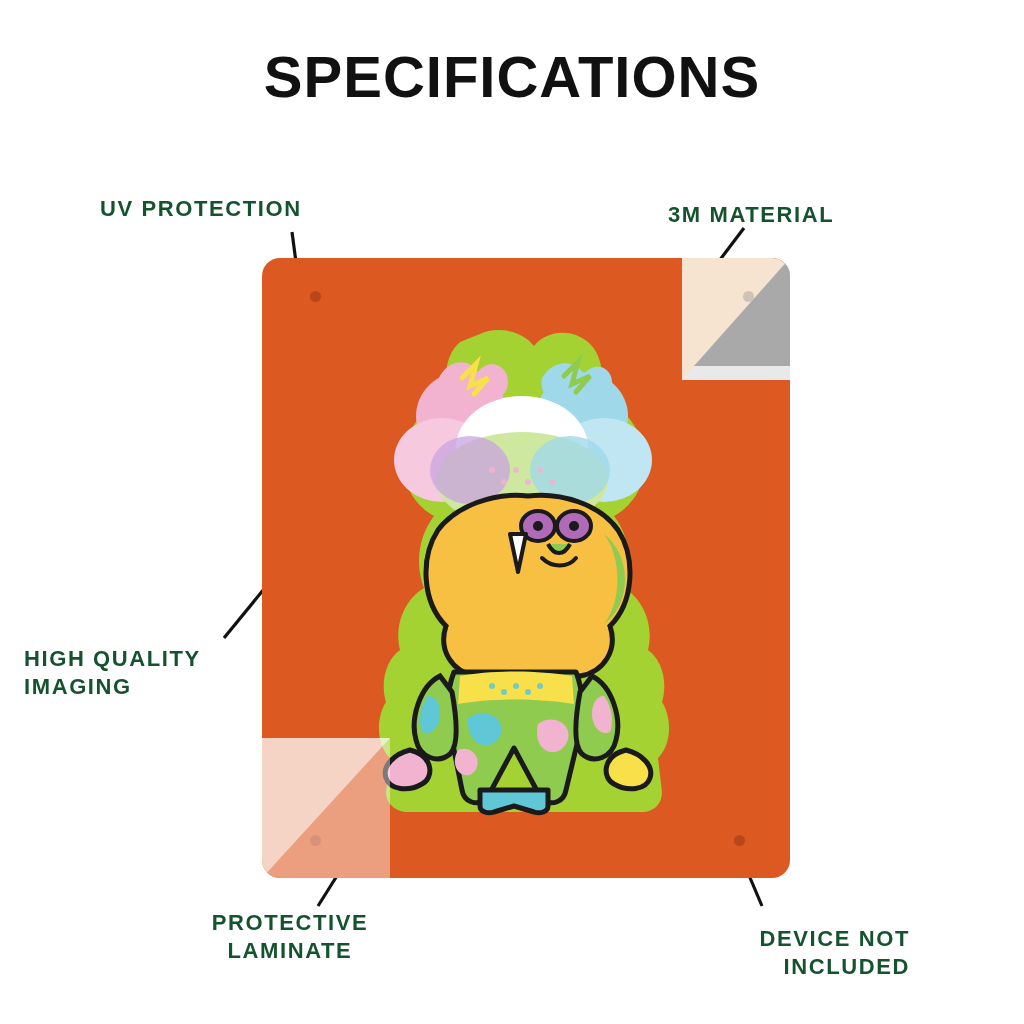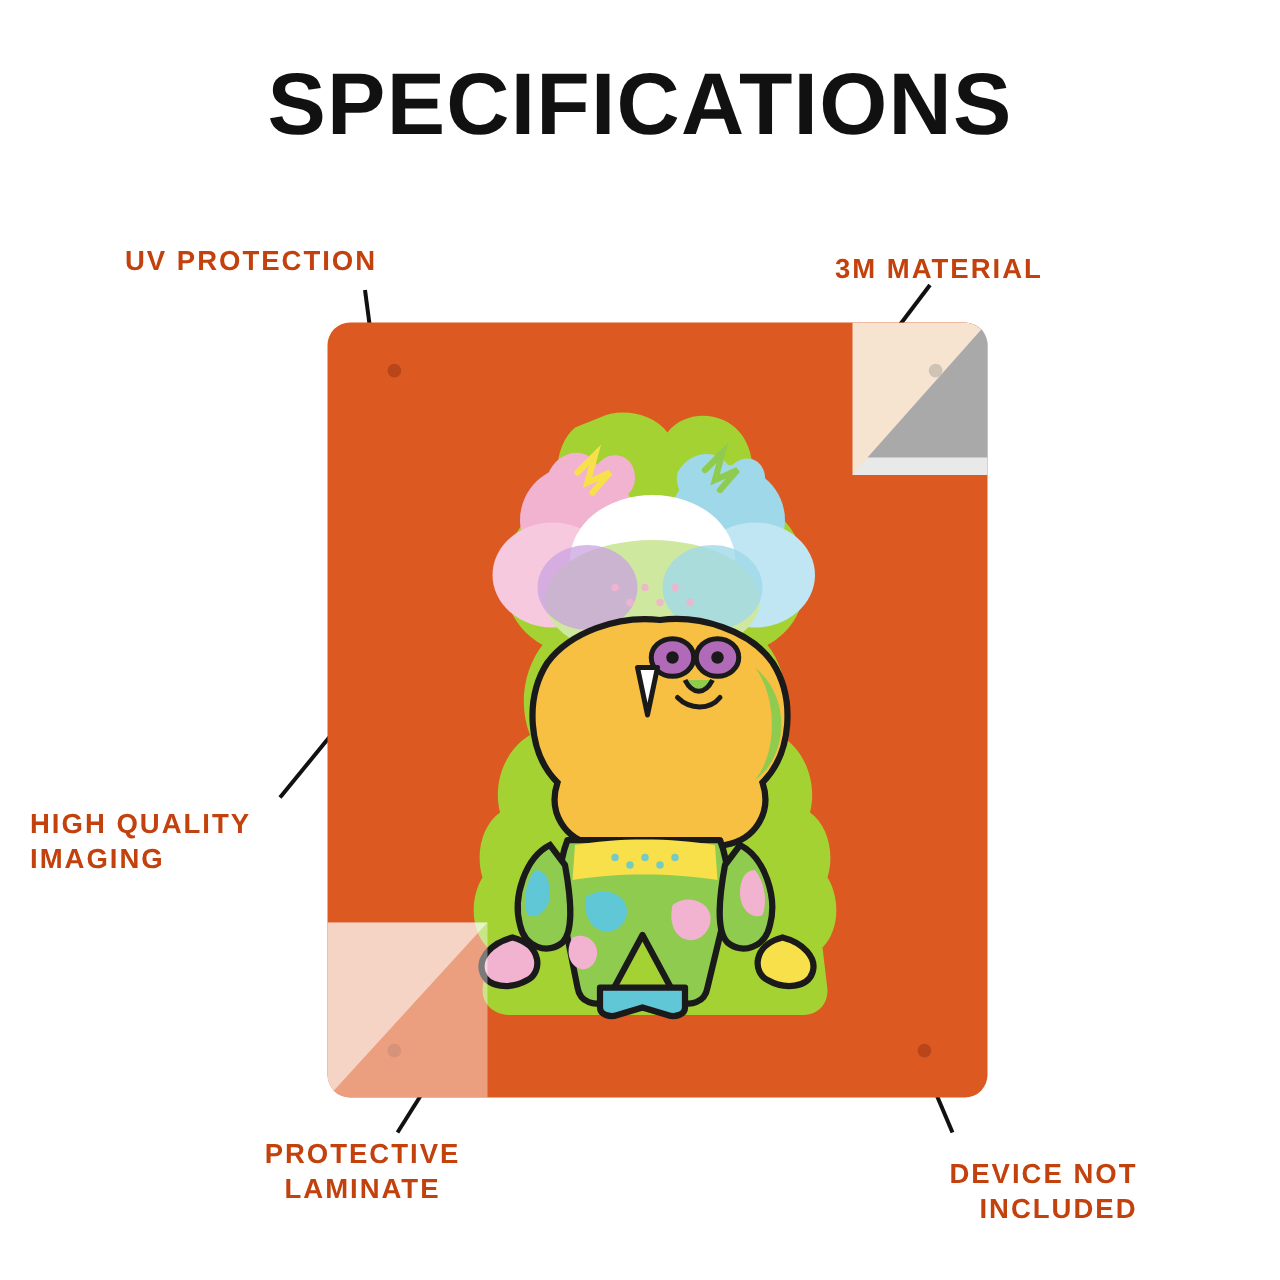--- a/index.html
+++ b/index.html
@@ -9,30 +9,30 @@
     font-family:"Liberation Sans", sans-serif;
     overflow:hidden;
     position:relative;
   }
   #stage{position:absolute;left:0;top:0;width:1024px;height:1024px;}
 
   .title{
     position:absolute;
     left:0;top:48px;width:1024px;
     text-align:center;
-    font-size:70px;
+    font-size:58px;
     font-weight:bold;
     letter-spacing:1px;
     color:#111111;
     line-height:1;
   }
 
   .label{
     position:absolute;
-    color:#c2410c;
+    color:#14532d;
     font-size:22px;
     font-weight:bold;
     letter-spacing:1.6px;
     line-height:1.25;
     white-space:pre-line;
   }
   #lbl-uv{left:100px;top:195px;text-align:left;}
   #lbl-3m{left:668px;top:190px;text-align:left;margin-top:11px;}
   #lbl-hq{left:24px;top:645px;text-align:left;width:240px;}
   #lbl-pl{left:190px;top:909px;text-align:center;width:200px;}

